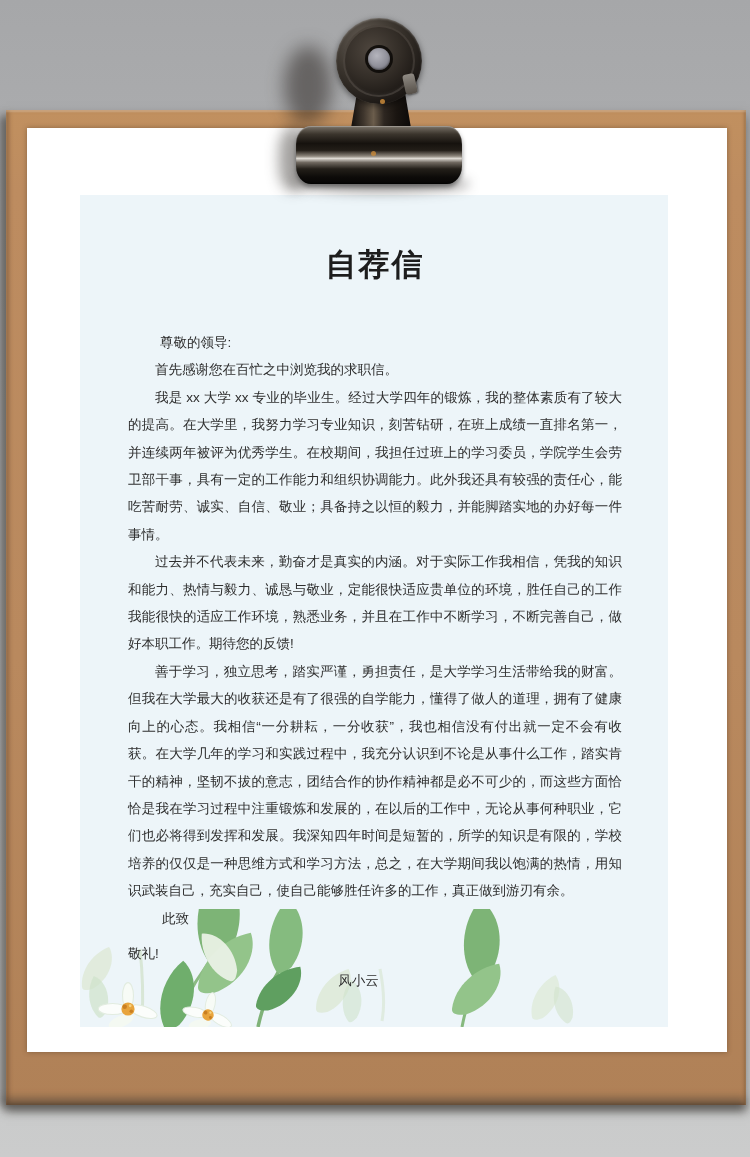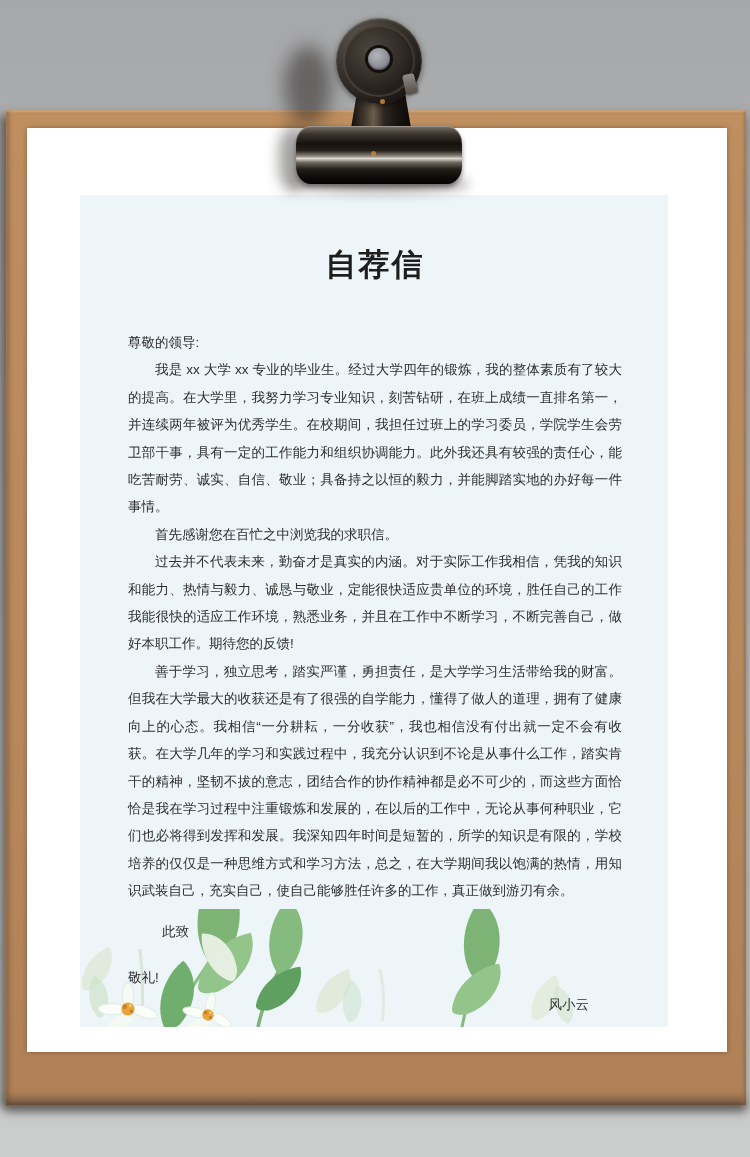--- a/index.html
+++ b/index.html
@@ -32,25 +32,25 @@
     background:#edf5f9;overflow:hidden;
   }
   .page-inner{
     position:relative;padding:0 46px 0 48px;color:#2e2e2e;
     font-size:13.5px;line-height:27.4px;text-align:justify;
   }
   .title{
     margin:50px 0 0 0;text-align:center;font-size:31px;line-height:40px;
     font-weight:bold;color:#1d1d1d;letter-spacing:2px;
   }
-  .salutation{margin-top:44px;}
+  .salutation{margin-top:44px;margin-left:32px;}
   .indent{text-indent:2em;}
-  .cizhi{margin-top:13px;text-indent:34px;}
-  .jingli{margin-top:19px;}
-  .sig{ text-align:right;}
+  .cizhi{text-indent:34px;}
+  .jingli{margin-top:8px;}
+  .sig{ text-align:center;}
   .sig-name{margin-right:33px;}
   .flowers{position:absolute;left:0;bottom:0;width:588px;height:118px;}
   
   .clip-wall-shadow{
     position:absolute;left:284px;top:46px;width:48px;height:80px;border-radius:50%;
     background:rgba(35,30,26,0.5);filter:blur(9px);
   }
   .clip-wall-shadow2{
     position:absolute;left:279px;top:128px;width:28px;height:62px;border-radius:40%;
     background:rgba(35,30,26,0.42);filter:blur(7px);
@@ -142,22 +142,22 @@
       <use href="#leaf" transform="translate(394,70) rotate(-60) scale(1.15)" fill="#7db476"></use>
       <use href="#leaf" transform="translate(372,100) rotate(-18) scale(0.95)" fill="#93c48a"></use>
 
       <use href="#flower" transform="translate(48,100) scale(1.1)"></use>
       <use href="#flower" transform="translate(128,106) scale(0.95) rotate(12)"></use>
     </svg>
 
     <div class="page-inner">
       <div class="title">自荐信</div>
       <div class="salutation">尊敬的领导:</div>
+      <div class="indent">首先感谢您在百忙之中浏览我的求职信。</div>
       <div class="indent">我是 xx 大学 xx 专业的毕业生。经过大学四年的锻炼，我的整体素质有了较大的提高。在大学里，我努力学习专业知识，刻苦钻研，在班上成绩一直排名第一，并连续两年被评为优秀学生。在校期间，我担任过班上的学习委员，学院学生会劳卫部干事，具有一定的工作能力和组织协调能力。此外我还具有较强的责任心，能吃苦耐劳、诚实、自信、敬业；具备持之以恒的毅力，并能脚踏实地的办好每一件事情。</div>
-      <div class="indent">首先感谢您在百忙之中浏览我的求职信。</div>
       <div class="indent">过去并不代表未来，勤奋才是真实的内涵。对于实际工作我相信，凭我的知识和能力、热情与毅力、诚恳与敬业，定能很快适应贵单位的环境，胜任自己的工作我能很快的适应工作环境，熟悉业务，并且在工作中不断学习，不断完善自己，做好本职工作。期待您的反馈!</div>
       <div class="indent">善于学习，独立思考，踏实严谨，勇担责任，是大学学习生活带给我的财富。但我在大学最大的收获还是有了很强的自学能力，懂得了做人的道理，拥有了健康向上的心态。我相信“一分耕耘，一分收获”，我也相信没有付出就一定不会有收获。在大学几年的学习和实践过程中，我充分认识到不论是从事什么工作，踏实肯干的精神，坚韧不拔的意志，团结合作的协作精神都是必不可少的，而这些方面恰恰是我在学习过程中注重锻炼和发展的，在以后的工作中，无论从事何种职业，它们也必将得到发挥和发展。我深知四年时间是短暂的，所学的知识是有限的，学校培养的仅仅是一种思维方式和学习方法，总之，在大学期间我以饱满的热情，用知识武装自己，充实自己，使自己能够胜任许多的工作，真正做到游刃有余。</div>
       <div class="cizhi">此致</div>
       <div class="jingli">敬礼!</div>
       <div class="sig sig-name">风小云</div>
 
     </div>
   </div>
 </div>
 

